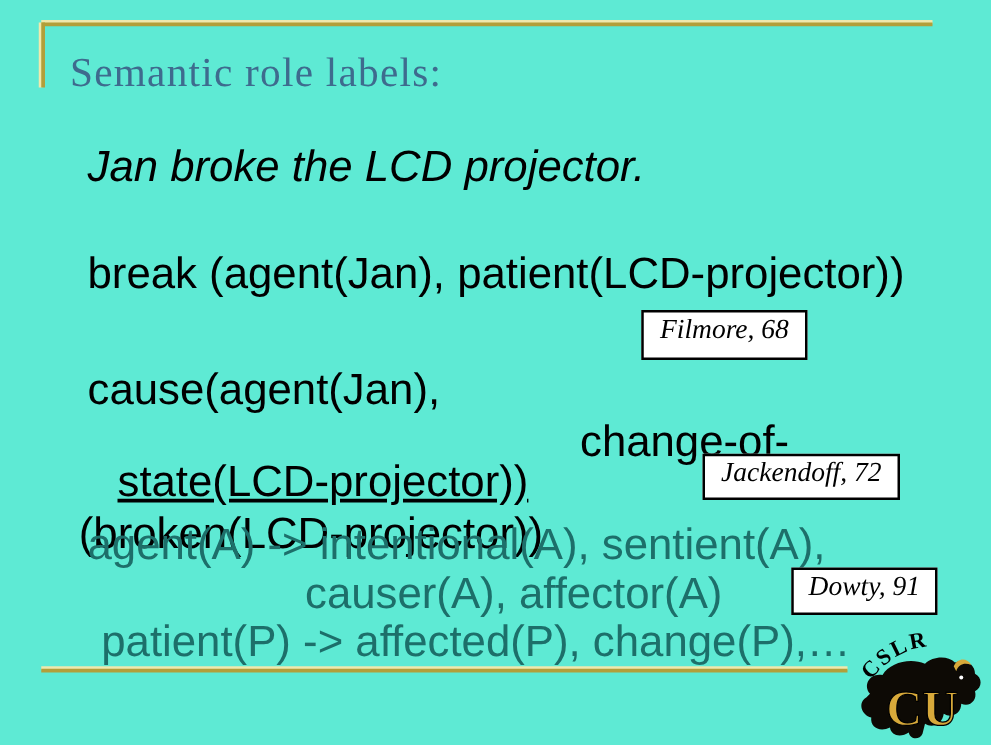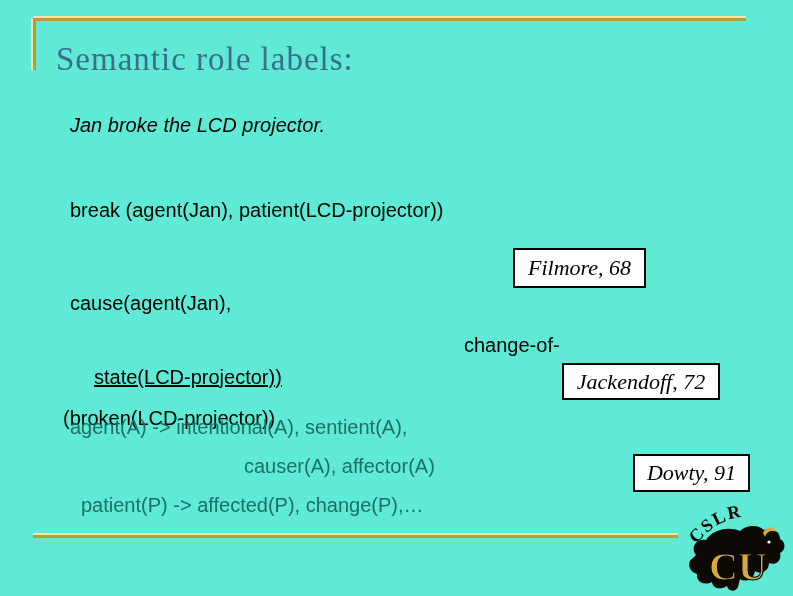--- a/index.html
+++ b/index.html
@@ -25,37 +25,37 @@
     background:#b29f3a;box-shadow:0 -2px 0 #efe9ad;
   }
   .title{
     position:absolute;left:56px;top:40px;
     font-family:"Liberation Serif", serif;
     font-size:33px;line-height:1.2;letter-spacing:1px;
     color:#3e6b8e;white-space:nowrap;
   }
   .line{
     position:absolute;
-    font-size:20px;line-height:1.15;color:#000000;white-space:nowrap;
+    font-size:35px;line-height:1.15;color:#000000;white-space:nowrap;
   }
   .italic{font-style:italic;}
   .teal{color:#1d6f6a;}
   #jan-line{left:70px;top:114px;}
   #break-line{left:70px;top:199px;}
   #cause-line{left:70px;top:292px;}
   #change-line{left:464px;top:334px;}
   #state-line{left:94px;top:366px;text-decoration:underline;}
   #broken-line{left:63px;top:407px;}
   #agent-line{left:70px;top:416px;}
   #causer-line{left:244px;top:455px;}
   #patient-line{left:81px;top:494px;}
   .cite{
     position:absolute;
     border:2px solid #000000;
-    display:flex;align-items:center;justify-content:center;
+    display:flex;justify-content:center;
     font-family:"Liberation Serif", serif;
     font-style:italic;font-size:22px;color:#000000;
     background:#ffffff;white-space:nowrap;box-sizing:border-box;
   }
   #cite-filmore{left:513px;top:248px;width:133px;height:40px;}
   #cite-jackendoff{left:562px;top:363px;width:158px;height:37px;}
   #cite-dowty{left:633px;top:454px;width:117px;height:38px;}
   .logo{
     position:absolute;left:676px;top:500px;width:115px;height:95px;
   }

